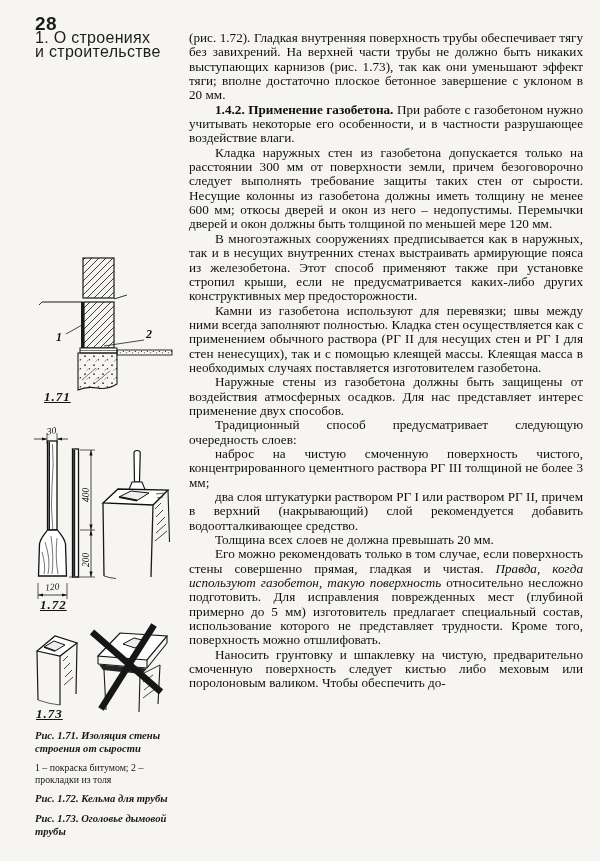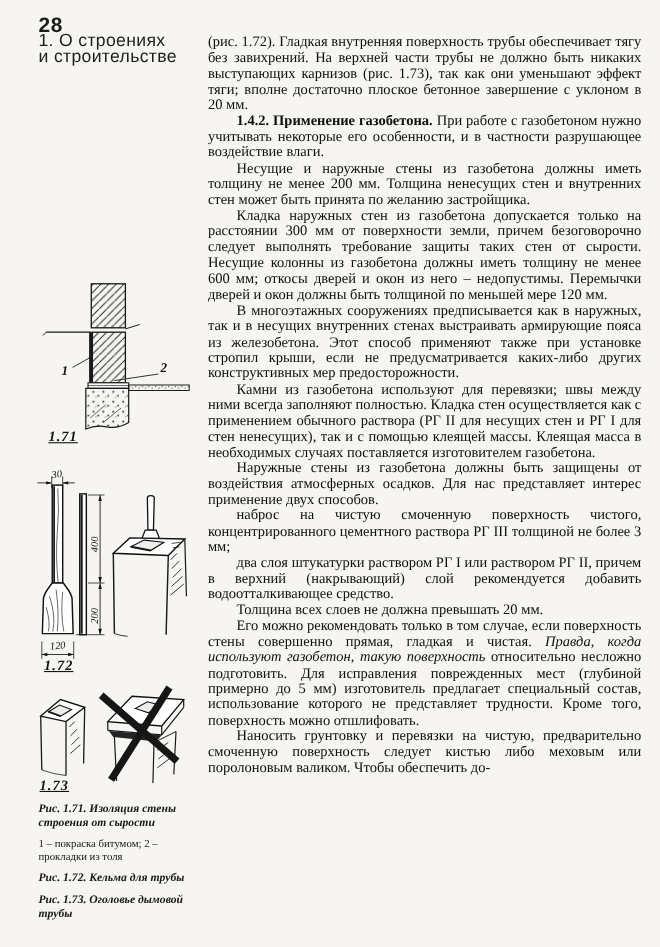--- a/index.html
+++ b/index.html
@@ -186,25 +186,25 @@
   <div class="caps">
       <div class="cap-title">Рис. 1.71. Изоляция стены строения от сырости</div>
       <div class="cap-legend">1 – покраска битумом; 2 – прокладки из толя</div>
       <div class="cap-title">Рис. 1.72. Кельма для трубы</div>
       <div class="cap-title">Рис. 1.73. Оголовье дымовой трубы</div>
     </div>
 
   <div class="main">
       <p class="para"><span>(рис. 1.72). Гладкая внутренняя поверхность трубы обеспечивает тягу без завихрений. На верхней части трубы не должно быть никаких выступающих карнизов (рис. 1.73), так как они уменьшают эффект тяги; вполне достаточно плоское бетонное завершение с уклоном в 20 мм.</span></p>
       <p class="para indent gap"><span class="run-b">1.4.2. Применение газобетона.</span><span> При работе с газобетоном нужно учитывать некоторые его особенности, и в частности разрушающее воздействие влаги.</span></p>
-      <p class="para indent"><span>Несущие и наружные стены из газобетона должны иметь толщину не менее 200 мм. Толщина ненесущих стен и внутренних стен может быть принята по желанию застройщика.</span></p>
       <p class="para indent"><span>Кладка наружных стен из газобетона допускается только на расстоянии 300 мм от поверхности земли, причем безоговорочно следует выполнять требование защиты таких стен от сырости. Несущие колонны из газобетона должны иметь толщину не менее 600 мм; откосы дверей и окон из него – недопустимы. Перемычки дверей и окон должны быть толщиной по меньшей мере 120 мм.</span></p>
       <p class="para indent"><span>В многоэтажных сооружениях предписывается как в наружных, так и в несущих внутренних стенах выстраивать армирующие пояса из железобетона. Этот способ применяют также при установке стропил крыши, если не предусматривается каких-либо других конструктивных мер предосторожности.</span></p>
       <p class="para indent"><span>Камни из газобетона используют для перевязки; швы между ними всегда заполняют полностью. Кладка стен осуществляется как с применением обычного раствора (РГ II для несущих стен и РГ I для стен ненесущих), так и с помощью клеящей массы. Клеящая масса в необходимых случаях поставляется изготовителем газобетона.</span></p>
       <p class="para indent"><span>Наружные стены из газобетона должны быть защищены от воздействия атмосферных осадков. Для нас представляет интерес применение двух способов.</span></p>
+      <p class="para indent"><span>Традиционный способ предусматривает следующую очередность слоев:</span></p>
       <p class="para indent"><span>наброс на чистую смоченную поверхность чистого, концентрированного цементного раствора РГ III толщиной не более 3 мм;</span></p>
       <p class="para indent"><span>два слоя штукатурки раствором РГ I или раствором РГ II, причем в верхний (накрывающий) слой рекомендуется добавить водоотталкивающее средство.</span></p>
       <p class="para indent"><span>Толщина всех слоев не должна превышать 20 мм.</span></p>
       <p class="para indent"><span>Его можно рекомендовать только в том случае, если поверхность стены совершенно прямая, гладкая и чистая. </span><span class="run-i">Правда, когда используют газобетон, такую поверхность</span><span> относительно несложно подготовить. Для исправления поврежденных мест (глубиной примерно до 5 мм) изготовитель предлагает специальный состав, использование которого не представляет трудности. Кроме того, поверхность можно отшлифовать.</span></p>
-      <p class="para indent"><span>Наносить грунтовку и перевязки на чистую, предварительно смоченную поверхность следует кистью либо меховым или поролоновым валиком. Чтобы обеспечить до-</span></p>
+      <p class="para indent"><span>Наносить грунтовку и шпаклевку на чистую, предварительно смоченную поверхность следует кистью либо меховым или поролоновым валиком. Чтобы обеспечить до-</span></p>
     </div>
 
 </div>
 
 </body></html>

